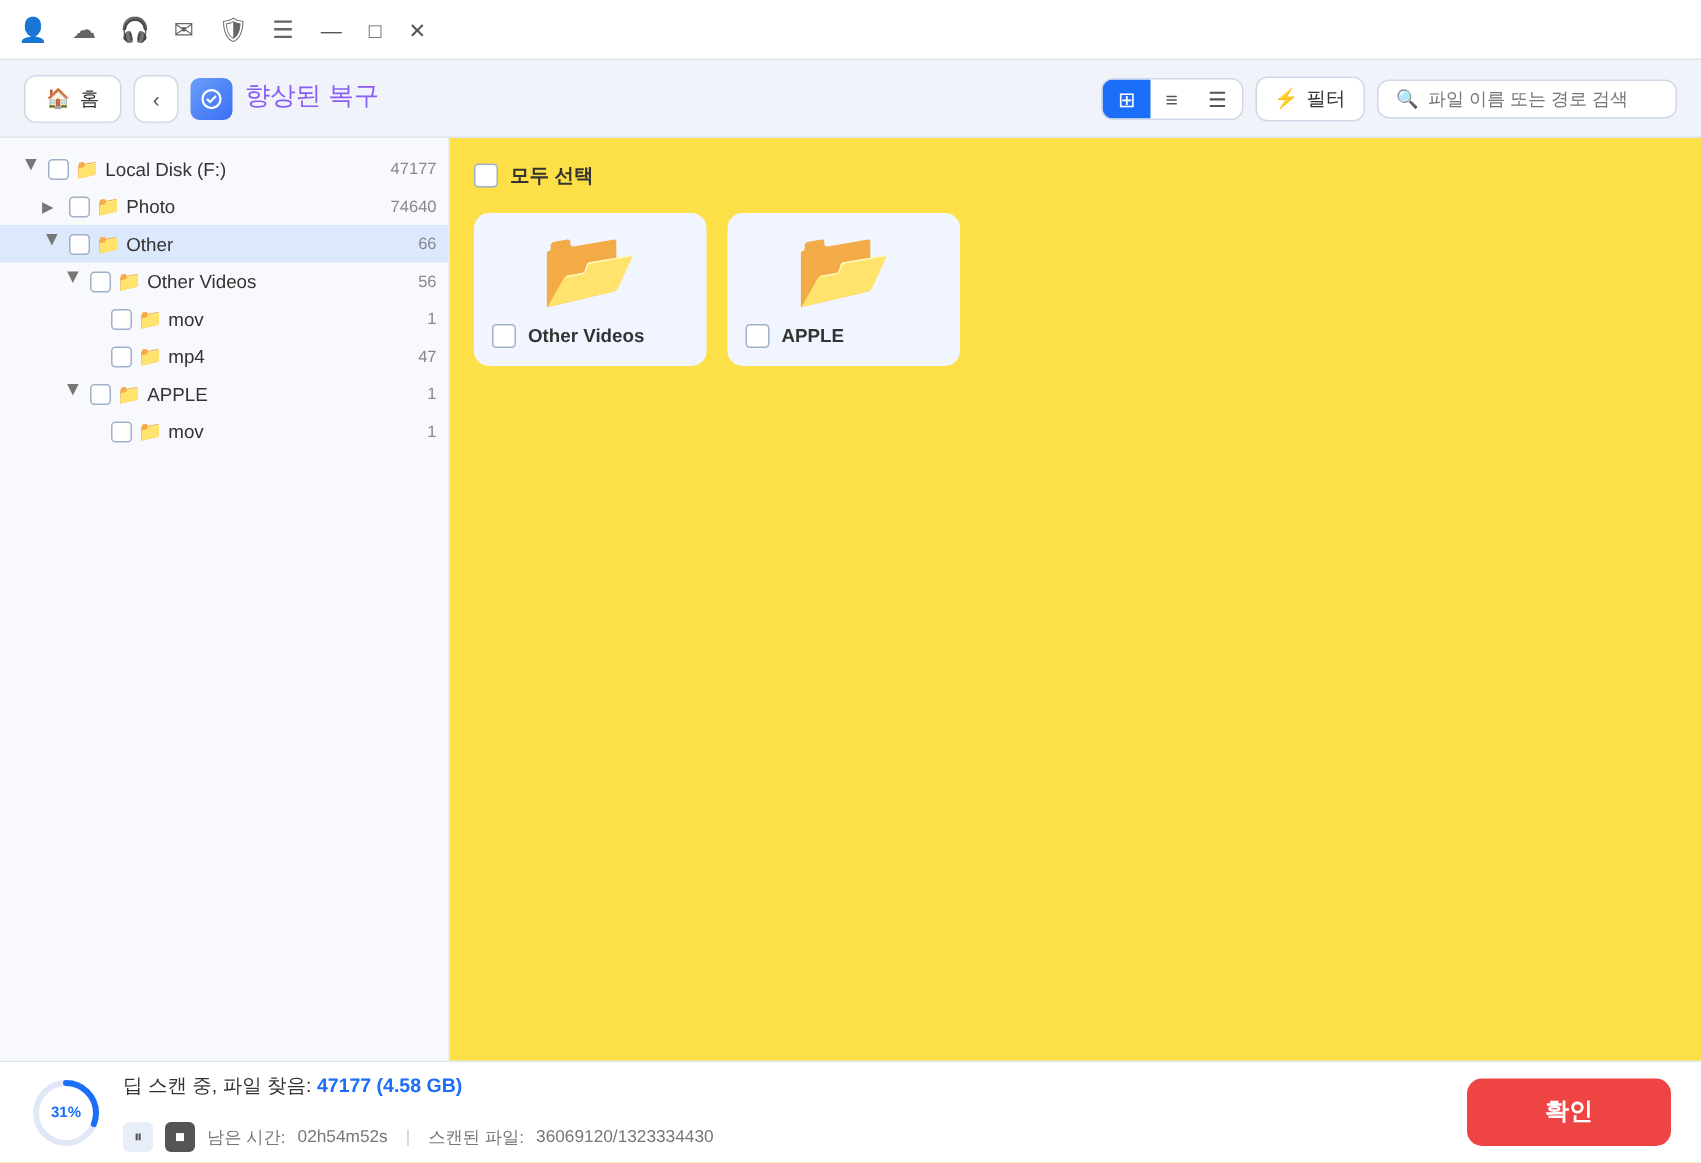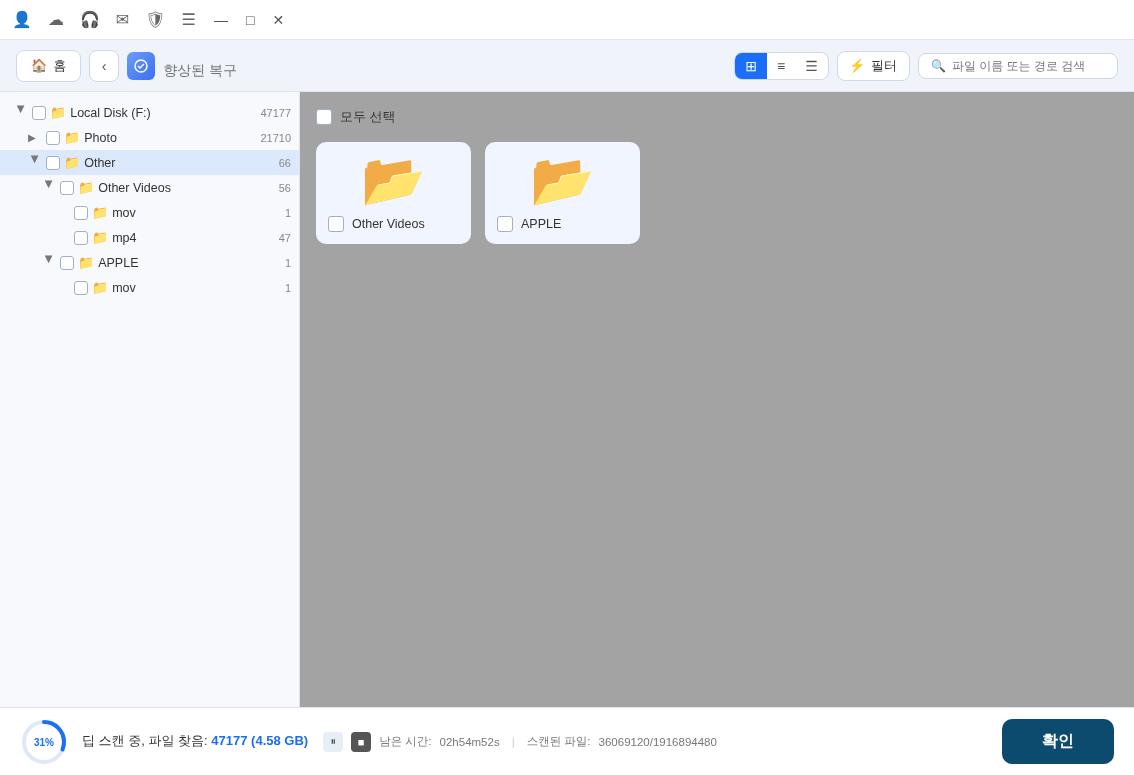--- a/index.html
+++ b/index.html
@@ -30,22 +30,22 @@
       display: flex; align-items: center; gap: 6px;
       background: #fff; border: 1px solid #d0d8e8; border-radius: 8px;
       padding: 6px 14px; font-size: 13px; color: #333; cursor: pointer;
     }
     .back-btn {
       background: #fff; border: 1px solid #d0d8e8; border-radius: 8px;
       width: 30px; height: 32px; display: flex; align-items: center; justify-content: center;
       cursor: pointer; color: #555; font-size: 14px;
     }
     .enhanced-btn {
-      display: flex; align-items: flex-end; gap: 8px;
-      font-size: 14px; color: #737373; font-weight: 500;
+      display: flex; align-items: flex-start; gap: 8px;
+      font-size: 17px; color: #8b5cf6; font-weight: 500;
     }
     .enhanced-icon { width: 28px; height: 28px; background: linear-gradient(135deg,#6a9ef7,#3b6ef5); border-radius: 6px; display: flex; align-items: center; justify-content: center; }
     .toolbar-right { display: flex; align-items: center; gap: 8px; }
     .view-btns { display: flex; align-items: center; background: #fff; border: 1px solid #d0d8e8; border-radius: 8px; overflow: hidden; }
     .view-btn { padding: 5px 10px; cursor: pointer; font-size: 14px; color: #555; }
     .view-btn.active { background: #1a6ef7; color: #fff; }
     .filter-btn {
       display: flex; align-items: center; gap: 5px;
       background: #fff; border: 1px solid #d0d8e8; border-radius: 8px;
       padding: 5px 12px; font-size: 13px; color: #333; cursor: pointer;
@@ -75,21 +75,21 @@
     .tree-item .arrow.expanded { transform: rotate(90deg); display: inline-block; }
     .tree-item .arrow.collapsed { display: inline-block; }
     .cb { width: 14px; height: 14px; border: 1.5px solid #a0b0c8; border-radius: 3px; flex-shrink: 0; margin: 0 4px; background: #fff; }
     .folder-icon { font-size: 13px; margin-right: 4px; flex-shrink: 0; }
     .indent1 { padding-left: 14px; }
     .indent2 { padding-left: 28px; }
     .indent3 { padding-left: 42px; }
     .indent4 { padding-left: 56px; }
 
     
-    .content { flex: 1; background: #a3a3a3; padding: 16px; overflow-y: auto; }
+    .content { flex: 1; background: #fde047; padding: 16px; overflow-y: auto; font-weight: bold; }
     .select-all-row { display: flex; align-items: center; gap: 8px; margin-bottom: 16px; font-size: 13px; color: #333; }
     .select-all-cb { width: 16px; height: 16px; border: 1.5px solid #a0b0c8; border-radius: 3px; background: #fff; flex-shrink: 0; }
     .grid { display: flex; flex-wrap: wrap; gap: 14px; }
     .grid-item {
       width: 155px; background: #f0f5ff; border-radius: 10px;
       padding: 12px; display: flex; flex-direction: column; align-items: center; gap: 10px;
       cursor: pointer;
     }
     .folder-big { font-size: 52px; line-height: 1; }
     .grid-item-bottom { display: flex; align-items: center; gap: 8px; width: 100%; }
@@ -104,34 +104,34 @@
     }
     .statusbar-left { display: flex; align-items: center; gap: 14px; }
     .progress-circle {
       position: relative; width: 48px; height: 48px;
     }
     .progress-circle svg { transform: rotate(-90deg); }
     .progress-text {
       position: absolute; top: 50%; left: 50%; transform: translate(-50%,-50%);
       font-size: 10px; font-weight: 700; color: #1a6ef7;
     }
-    .status-info { display: flex; gap: 15px; }
+    .status-info { display: flex; flex-direction: column; gap: 15px; }
     .status-main { font-size: 13px; color: #333; }
     .status-main span.highlight { color: #1a6ef7; font-weight: 600; }
     .status-sub { display: flex; align-items: center; gap: 8px; font-size: 11.5px; color: #777; }
     .pause-btn, .stop-btn {
       width: 20px; height: 20px; border-radius: 4px;
       display: inline-flex; align-items: center; justify-content: center;
       cursor: pointer; font-size: 11px;
     }
     .pause-btn { background: #e8eef8; color: #555; }
     .stop-btn { background: #555; color: #fff; }
     .confirm-btn {
-      background: #0c4a6e; color: #fff; border: none; border-radius: 10px;
-      padding: 12px 40px; font-size: 16px; font-weight: 600; cursor: pointer;
+      background: #ef4444; color: #fff; border: none; border-radius: 10px;
+      padding: 12px 52px; font-size: 16px; font-weight: 600; cursor: pointer;
     }
 
     
     ::-webkit-scrollbar { width: 6px; }
     ::-webkit-scrollbar-track { background: #f0f4fa; }
     ::-webkit-scrollbar-thumb { background: #c0ccd8; border-radius: 3px; }
   </style>
 </head>
 <body>
 
@@ -195,21 +195,21 @@
       <span class="folder-icon">📁</span>
       <span>Local Disk (F:)</span>
       <span class="count">47177</span>
     </div>
 
     <div class="tree-item indent2">
       <span class="arrow collapsed">▶</span>
       <span class="cb"></span>
       <span class="folder-icon">📁</span>
       <span>Photo</span>
-      <span class="count">21710</span>
+      <span class="count">74640</span>
     </div>
 
     <div class="tree-item indent2 selected">
       <span class="arrow expanded">▶</span>
       <span class="cb"></span>
       <span class="folder-icon">📁</span>
       <span>Other</span>
       <span class="count">66</span>
     </div>
 
@@ -299,19 +299,19 @@
         <span class="highlight">47177</span>
         <span class="highlight">(4.58 GB)</span>
       </div>
       <div class="status-sub">
         <span class="pause-btn">⏸</span>
         <span class="stop-btn">■</span>
         <span>남은 시간:</span>
         <span>02h54m52s</span>
         <span style="margin:0 4px;color:#ccc">|</span>
         <span>스캔된 파일:</span>
-        <span>36069120/1916894480</span>
+        <span>36069120/1323334430</span>
       </div>
     </div>
   </div>
 
   <button class="confirm-btn">확인</button>
 </div>
 
 </body></html>

